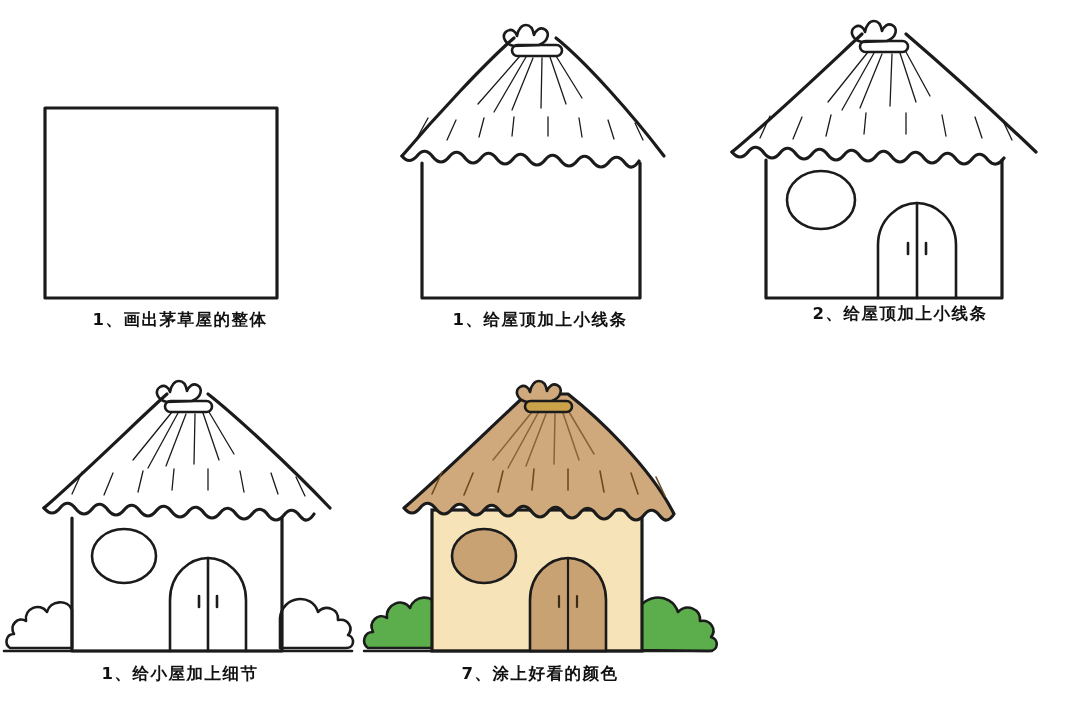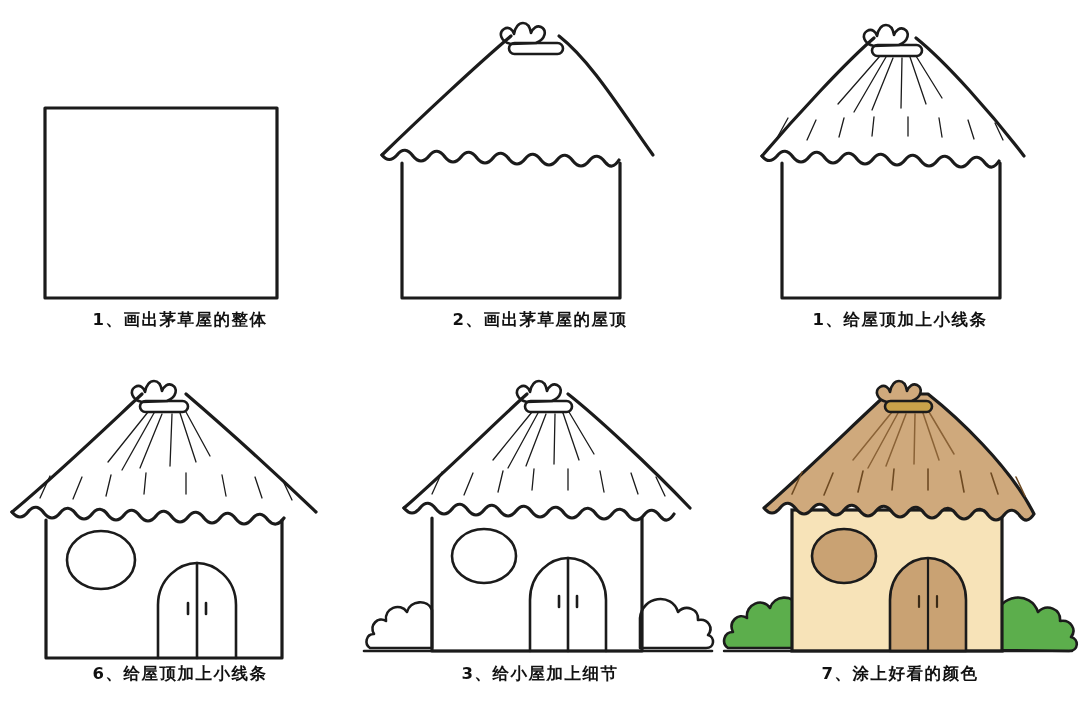--- a/index.html
+++ b/index.html
@@ -59,35 +59,20 @@
 
 <div id="tutorial">
 
   <div class="step-cell">
     <svg class="step-art" viewBox="0 0 360 310">
       <rect x="45" y="108" width="232" height="190" class="ink ink-thick"></rect>
     </svg>
     <div class="step-caption">1、画出茅草屋的整体</div>
   </div>
 
-  <div class="step-cell">
-    <svg class="step-art" viewBox="0 0 360 310">
-
-      <path d="M42 163 L42 298 L260 298 L260 163" class="ink ink-thick"></path>
-
-      <path d="M151 36 C120 62 60 118 22 155" class="ink ink-thick"></path>
-      <path d="M199 36 C232 62 262 112 293 155" class="ink ink-thick"></path>
-
-      <path d="M22 155 q7 9 15 0 q8 -10 16 1 q8 10 16 0 q8 -10 16 1 q8 10 16 0 q8 -10 16 1 q8 10 16 0 q8 -10 16 1 q8 10 16 0 q8 -10 16 1 q8 10 16 0 q8 -10 16 1 q8 10 16 0 q8 -10 16 1 q7 9 14 -2 l 0 0" class="ink ink-thick"></path>
-
-      <path d="M151 44 c-10 -2 -13 -11 -7 -15 c5 -3 9 1 10 5 c1 -7 5 -11 9 -11 c4 0 7 4 8 10 c2 -5 6 -8 10 -6 c6 3 5 12 -5 16 z" class="ink ink-med"></path>
-      <rect x="149" y="43" width="54" height="11" rx="5.5" class="ink ink-med"></rect>
-    </svg>
-    <div class="step-caption">2、画出茅草屋的屋顶</div>
-  </div>
 
   <div class="step-cell">
     <svg class="step-art" viewBox="0 0 360 310">
       <path d="M62 163 L62 298 L280 298 L280 163" class="ink ink-thick"></path>
       <path d="M154 38 C126 62 76 116 42 156" class="ink ink-thick"></path>
       <path d="M196 38 C226 62 272 114 304 156" class="ink ink-thick"></path>
       <path d="M42 156 q7 9 15 0 q8 -10 16 1 q8 10 16 0 q8 -10 16 1 q8 10 16 0 q8 -10 16 1 q8 10 16 0 q8 -10 16 1 q8 10 16 0 q8 -10 16 1 q8 10 16 0 q8 -10 16 1 q8 10 16 0 q8 -10 16 1 q7 9 14 -2" class="ink ink-thick"></path>
 
       <g class="ink ink-hair">
         <path d="M160 56 L118 104"></path>
@@ -143,21 +128,21 @@
 
       <ellipse cx="101" cy="200" rx="34" ry="29" class="ink ink-med"></ellipse>
 
       <path d="M158 298 L158 245 C158 218 180 203 197 203 C214 203 236 218 236 245 L236 298" class="ink ink-med"></path>
       <path d="M197 203 L197 298" class="ink ink-med"></path>
       <g class="ink ink-med">
         <path d="M188 243 L188 254"></path>
         <path d="M206 243 L206 254"></path>
       </g>
     </svg>
-    <div class="step-caption">6、给屋顶加上小线条</div>
+    <div class="step-caption">2、给屋顶加上小线条</div>
   </div>
 
   <div class="step-cell row2">
     <svg class="step-art" viewBox="0 0 360 300">
 
       <path d="M10 288 c-6 -4 -4 -14 4 -14 c-5 -9 4 -18 12 -13 c-2 -13 14 -19 21 -9 c3 -12 21 -13 25 -2 l0 38 z" class="ink ink-med"></path>
       <path d="M280 288 c0 0 0 -30 0 -30 c2 -22 32 -26 38 -6 c8 -8 21 -3 20 8 c10 -2 16 8 10 15 c7 2 7 13 -2 13 z" class="ink ink-med"></path>
 
       <path d="M4 291 L352 291" class="ink ink-med"></path>
 
@@ -186,21 +171,21 @@
       <path d="M167 42 c-10 -2 -13 -11 -7 -15 c5 -3 9 1 10 5 c1 -7 5 -11 9 -11 c4 0 7 4 8 10 c2 -5 6 -8 10 -6 c6 3 5 12 -5 16 z" class="ink ink-med"></path>
       <rect x="165" y="41" width="47" height="11" rx="5.5" class="ink ink-med"></rect>
       <ellipse cx="124" cy="196" rx="32" ry="27" class="ink ink-med"></ellipse>
       <path d="M170 291 L170 240 C170 213 191 198 208 198 C225 198 246 213 246 240 L246 291" class="ink ink-med"></path>
       <path d="M208 198 L208 291" class="ink ink-med"></path>
       <g class="ink ink-med">
         <path d="M199 236 L199 247"></path>
         <path d="M217 236 L217 247"></path>
       </g>
     </svg>
-    <div class="step-caption">3、给小屋加上细节</div>
+    <div class="step-caption">1、给小屋加上细节</div>
   </div>
 
   <div class="step-cell row2">
     <svg class="step-art" viewBox="0 0 360 300">
 
       <path d="M8 288 c-7 -5 -4 -16 5 -16 c-5 -10 5 -20 14 -14 c-2 -14 16 -21 23 -10 c4 -13 23 -14 27 -2 l0 42 z" fill="#5CAE4C" stroke="#1b1b1b" stroke-width="2.6" stroke-linejoin="round"></path>
       <path d="M276 290 c0 0 0 -32 0 -32 c2 -24 35 -28 42 -6 c9 -9 23 -3 22 9 c11 -2 17 9 11 16 c8 2 8 14 -2 14 z" fill="#5CAE4C" stroke="#1b1b1b" stroke-width="2.6" stroke-linejoin="round"></path>
 
       <rect x="72" y="150" width="210" height="141" fill="#F7E3B8" stroke="#1b1b1b" stroke-width="3.2"></rect>
 

